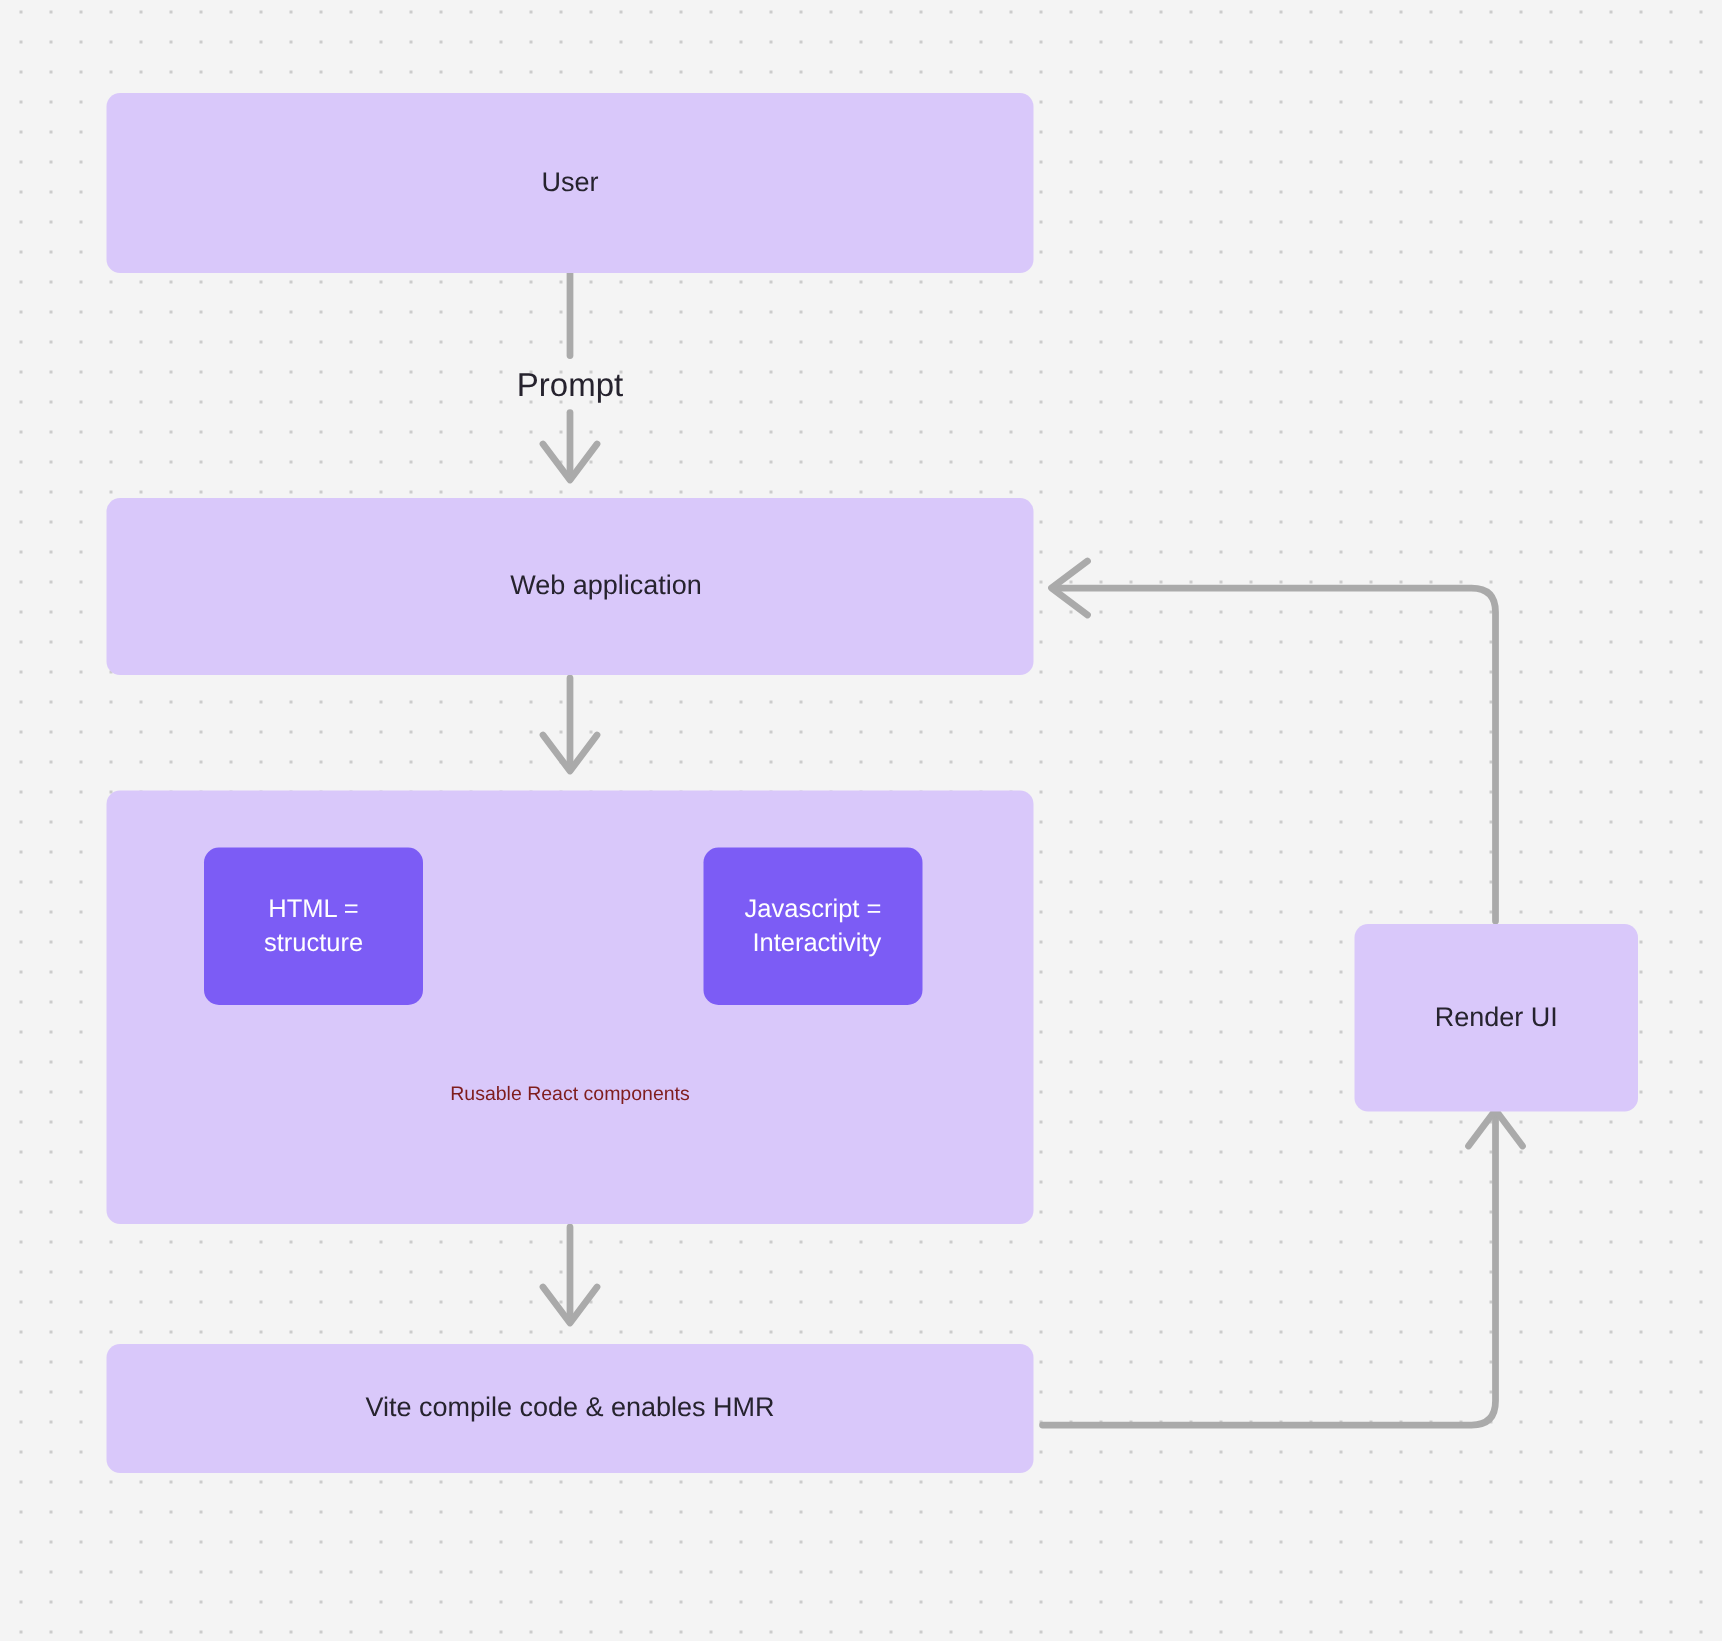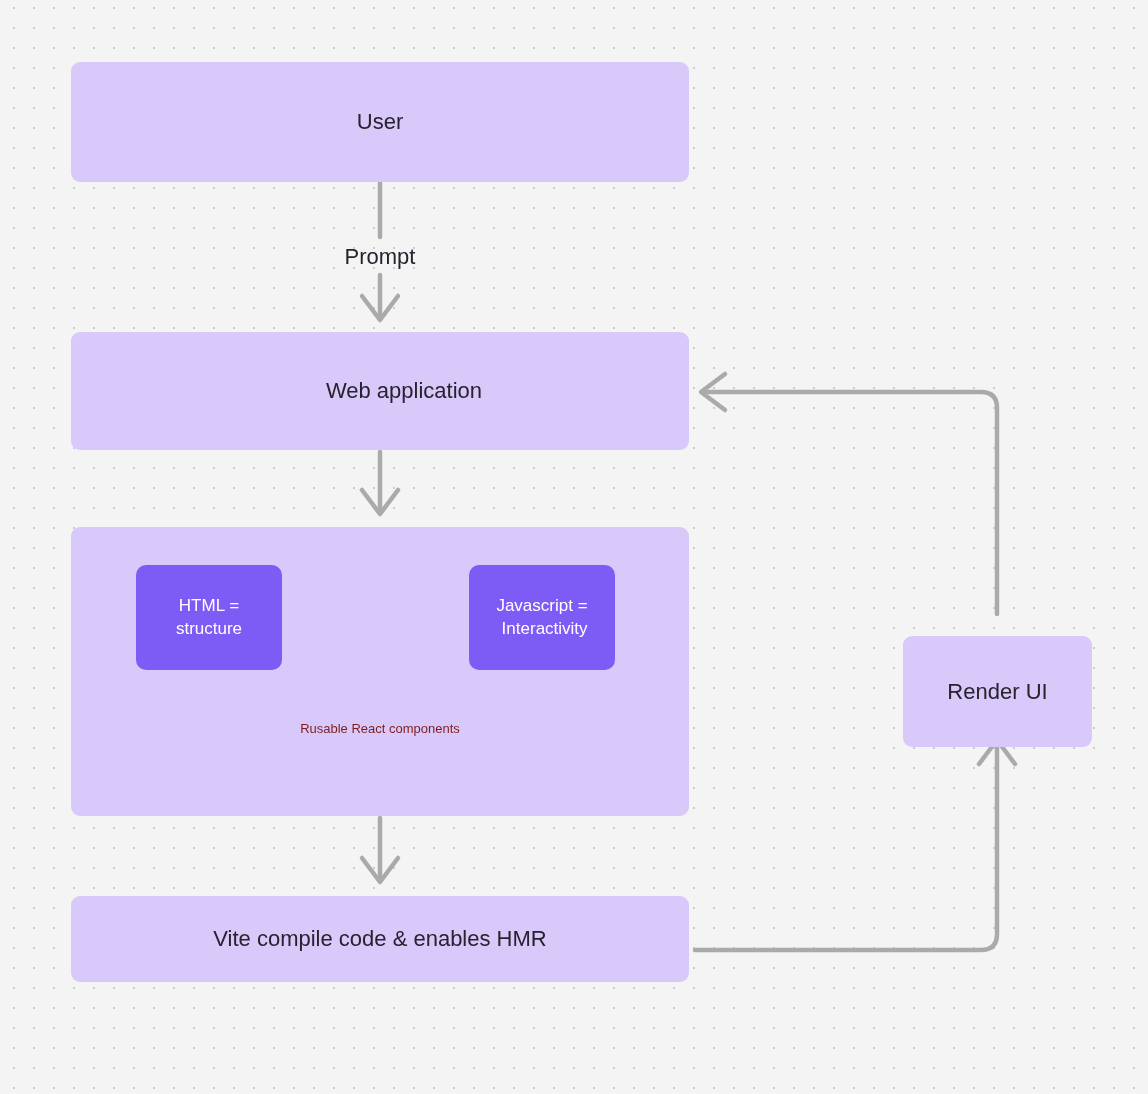--- a/index.html
+++ b/index.html
@@ -22,21 +22,21 @@
 
   .node {
     position: absolute;
     box-sizing: border-box;
     display: flex;
     align-items: center;
     justify-content: center;
     text-align: center;
     border-radius: 9px;
     color: #26232e;
-    font-size: 22px;
+    font-size: 18px;
     line-height: 1.32;
     white-space: pre-line;
   }
 
   .node.light {
     background: #d9c8fa;
   }
 
   .node.solid {
     background: #7c5cf5;
@@ -132,15 +132,15 @@
 
 
     <div class="node solid" style="left:398px; top:38px; width:146px; height:105px;text-align:right;">Javascript =
 Interactivity</div>
 
     <div class="group-label" style="top:193px;">Rusable React components</div>
   </div>
 
   <div class="node light" style="left:71px; top:896px; width:618px; height:86px;">Vite compile code &amp; enables HMR</div>
 
-  <div class="node light" style="left:903px; top:636px; width:189px; height:111px;text-align:center;">Render UI</div>
+  <div class="node light" style="left:903px; top:616px; width:189px; height:125px;text-align:center;">Render UI</div>
 
 </div>
 
 </body></html>

